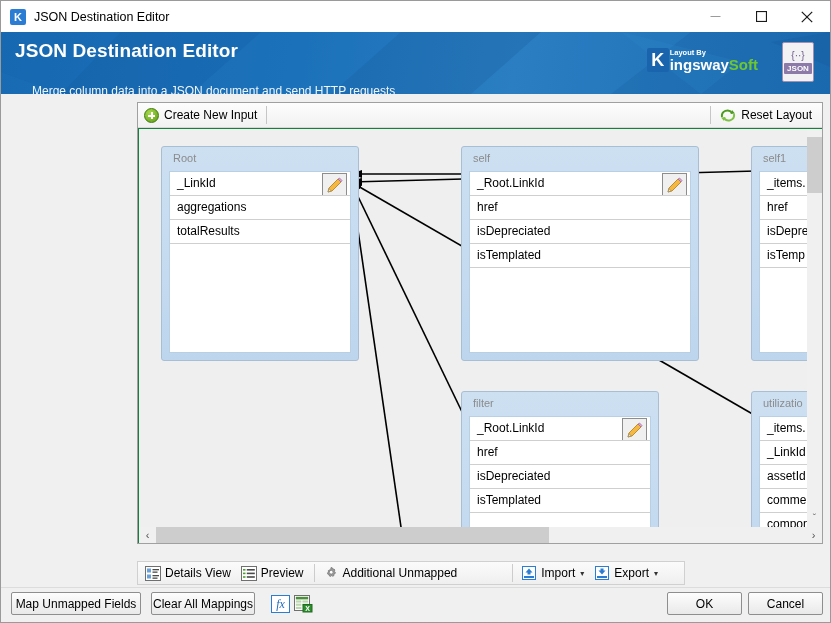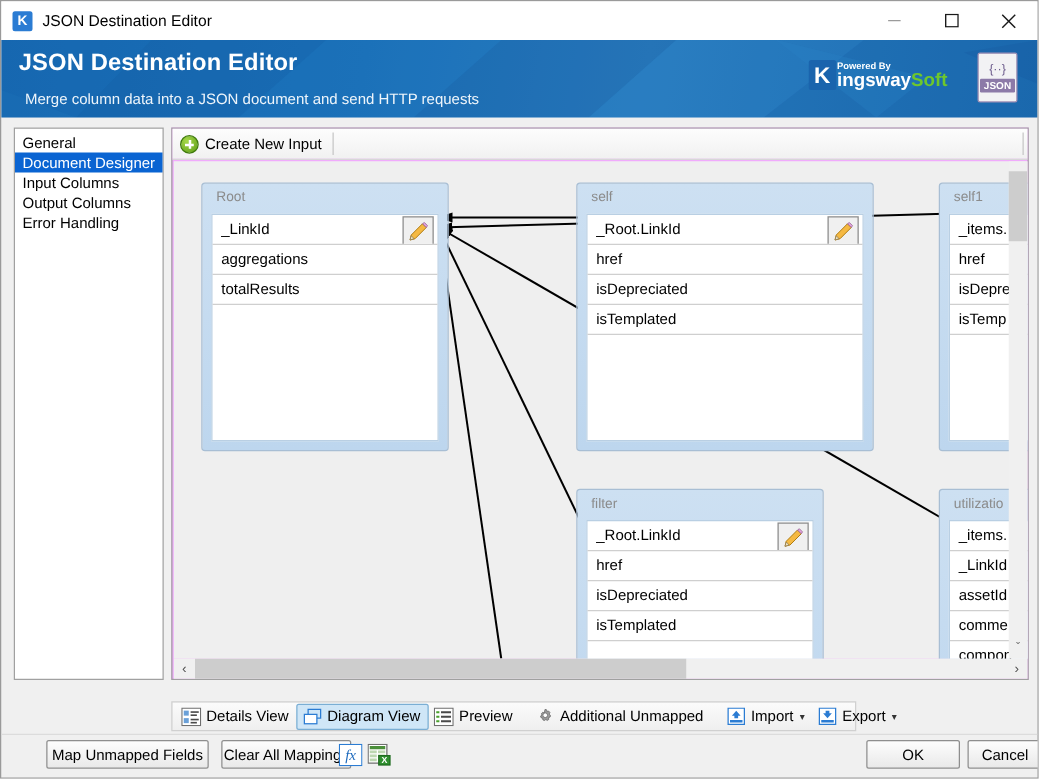--- a/index.html
+++ b/index.html
@@ -47,21 +47,21 @@
     background: linear-gradient(100deg,#1464ad 0%,#1a6fb8 35%,#2a7cc0 62%,#1c69b0 100%);
     overflow: hidden;
   }
   .banner .facets { position: absolute; inset: 0; opacity: .55; }
   .banner h1 {
     position: absolute; left: 14px; top: 8px; margin: 0;
     font-size: 19px; font-weight: bold; color: #ffffff;
     letter-spacing: .1px;
   }
   .banner p {
-    position: absolute; left: 15px; top: 36px; margin: 4px;
+    position: absolute; left: 15px; top: 36px; margin: 16px;
     font-size: 12px; color: #eef5fb; text-align: right;
   }
   .ksoft-logo {
     position: absolute; right: 72px; top: 16px;
     display: flex; align-items: flex-end;
   }
   .ksoft-k {
     width: 22px; height: 24px; background: #1a64ad; color: #fff;
     font-weight: bold; font-size: 18px;
     display: flex; align-items: center; justify-content: center;
@@ -91,21 +91,21 @@
   }
   .tree-item {
     height: 16px; line-height: 16px; padding-left: 6px;
     font-size: 12px; color: #000; white-space: nowrap;
   }
   .tree-item.selected { background: #0d6efd; background: #0a64d2; color: #fff; }
 
   
   .rpanel {
     position: absolute; left: 136px; top: 101px; width: 686px; height: 442px;
-    border: 1px solid #a0a0a0; background: #f0abfc;
+    border: 1px solid #a0a0a0; background: #15803d;
   }
   .toolstrip {
     position: absolute; left: 0; top: 0; width: 684px; height: 25px;
     background: linear-gradient(#fdfdfd,#f1f1f1);
     border-bottom: 1px solid #d7d7d7;
     display: flex; align-items: center;
   }
   .tsbtn {
     display: flex; align-items: center; height: 23px; padding: 0 6px;
     font-size: 12px; color: #000; white-space: nowrap;
@@ -197,21 +197,20 @@
   .tbicon { width: 16px; height: 15px; margin-right: 4px; flex: none; }
   .caret { margin-left: 5px; font-size: 8px; color: #333; }
 
   
   .btn {
     height: 23px; background: linear-gradient(#fdfdfd,#e9e9e9);
     border: 1px solid #8e8e8e; border-radius: 2px;
     font-size: 12px; color: #000; font-family: "Liberation Sans", sans-serif;
     display: flex; align-items: center; justify-content: center;
     position: absolute;
-    margin-left: 26px;
   }
   .icobtn {
     position: absolute; width: 22px; height: 21px;
     display: flex; align-items: center; justify-content: center;
   }
   .sep-line { position: absolute; left: 0; top: 586px; width: 829px; height: 1px; background: #dcdcdc; }
 </style>
 </head>
 <body>
 
@@ -251,49 +250,53 @@
       <polygon points="0,40 60,62 0,62" fill="#2b86c8" opacity=".4"></polygon>
       <polygon points="620,0 740,30 700,62" fill="#2e8ccd" opacity=".35"></polygon>
       <polygon points="770,10 829,0 829,35" fill="#14579a" opacity=".45"></polygon>
     </svg>
     <h1>JSON Destination Editor</h1>
     <p>Merge column data into a JSON document and send HTTP requests</p>
 
     <div class="ksoft-logo">
       <div class="ksoft-k">K</div>
       <div class="ksoft-words">
-        <span class="ksoft-powered">Powered By</span>
+        <span class="ksoft-powered">Layout By</span>
         <span class="ksoft-name"><span>ingsway</span><span class="soft">Soft</span></span>
       </div>
     </div>
 
     <div class="json-logo">
       <div class="brace">{··}</div>
       <div class="lbl">JSON</div>
     </div>
   </div>
 
-  <div class="tree">
-    <div class="tree-item">General</div>
-    <div class="tree-item selected">Document Designer</div>
-    <div class="tree-item">Input Columns</div>
-    <div class="tree-item">Output Columns</div>
-    <div class="tree-item">Error Handling</div>
-  </div>
 
   <div class="rpanel">
 
     <div class="toolstrip">
       <div class="tsbtn">
         <span class="plus-icon"></span>
         <span>Create New Input</span>
       </div>
       <div class="tssep"></div>
       <div style="flex:1"></div>
       <div class="tssep"></div>
+      <div class="tsbtn" style="margin-right:4px">
+        <span class="reset-icon">
+          <svg width="16" height="15" viewBox="0 0 16 15">
+            <path d="M2,9 A5.5,5.5 0 0 1 12,5" fill="none" stroke="#4c9a1e" stroke-width="2"></path>
+            <polygon points="12,2 15,5.5 10.5,6" fill="#4c9a1e"></polygon>
+            <path d="M14,6 A5.5,5.5 0 0 1 4,10" fill="none" stroke="#7dc242" stroke-width="2"></path>
+            <polygon points="4,13 1,9.5 5.5,9" fill="#7dc242"></polygon>
+          </svg>
+        </span>
+        <span>Reset Layout</span>
+      </div>
     </div>
 
     <div class="canvas">
 
       <svg class="edges">
         <defs>
           <marker id="ah" markerWidth="12" markerHeight="10" refX="11" refY="5" orient="auto" markerUnits="userSpaceOnUse">
             <path d="M0,1 L12,5 L0,9 Z" fill="#000"></path>
           </marker>
         </defs>
@@ -404,29 +407,20 @@
           <rect x="2" y="2.5" width="4" height="4" fill="#6aa0d8"></rect>
           <rect x="7.5" y="3" width="6.5" height="1.3" fill="#4a4a4a"></rect>
           <rect x="7.5" y="5.5" width="5" height="1.3" fill="#4a4a4a"></rect>
           <rect x="2" y="8.5" width="4" height="4" fill="#6aa0d8"></rect>
           <rect x="7.5" y="9" width="6.5" height="1.3" fill="#4a4a4a"></rect>
           <rect x="7.5" y="11.5" width="5" height="1.3" fill="#4a4a4a"></rect>
         </svg>
       </span>
       <span>Details View</span>
     </div>
-    <div class="tabbtn active">
-      <span class="tbicon">
-        <svg width="16" height="15" viewBox="0 0 16 15">
-          <rect x="4.5" y="1.5" width="10" height="7" fill="#cfe6f7" stroke="#2b7cd3"></rect>
-          <rect x="1.5" y="5.5" width="10" height="7.5" fill="#ffffff" stroke="#2b7cd3"></rect>
-        </svg>
-      </span>
-      <span>Diagram View</span>
-    </div>
     <div class="tabbtn">
       <span class="tbicon">
         <svg width="16" height="15" viewBox="0 0 16 15">
           <rect x="0.5" y="0.5" width="15" height="14" fill="#fff" stroke="#6f6f6f"></rect>
           <rect x="2" y="3" width="2.5" height="1.6" fill="#4aa02c"></rect>
           <rect x="5.8" y="3" width="8" height="1.6" fill="#4a4a4a"></rect>
           <rect x="2" y="6.6" width="2.5" height="1.6" fill="#4aa02c"></rect>
           <rect x="5.8" y="6.6" width="8" height="1.6" fill="#4a4a4a"></rect>
           <rect x="2" y="10.2" width="2.5" height="1.6" fill="#4aa02c"></rect>
           <rect x="5.8" y="10.2" width="8" height="1.6" fill="#4a4a4a"></rect>
@@ -489,15 +483,15 @@
       <rect x="8.4" y="5.4" width="5.8" height="2.2" fill="#bcd7b0"></rect>
       <rect x="1.8" y="8.6" width="5.6" height="2.2" fill="#bcd7b0"></rect>
       <rect x="8.4" y="8.6" width="5.8" height="2.2" fill="#bcd7b0"></rect>
       <rect x="1.8" y="11.8" width="5.6" height="2.2" fill="#bcd7b0"></rect>
       <rect x="9" y="9.5" width="9" height="7.5" fill="#2f8f2f" stroke="#1f6b1f"></rect>
       <text x="13.5" y="15.6" font-family="Liberation Sans, sans-serif" font-size="7" font-weight="bold" fill="#ffffff" text-anchor="middle">X</text>
     </svg>
   </div>
 
   <div class="btn" style="left:666px;top:591px;width:75px">OK</div>
-  <div class="btn" style="left:747px;top:591px;width:60px">Cancel</div>
+  <div class="btn" style="left:747px;top:591px;width:75px">Cancel</div>
 
 </div>
 
 </body></html>

